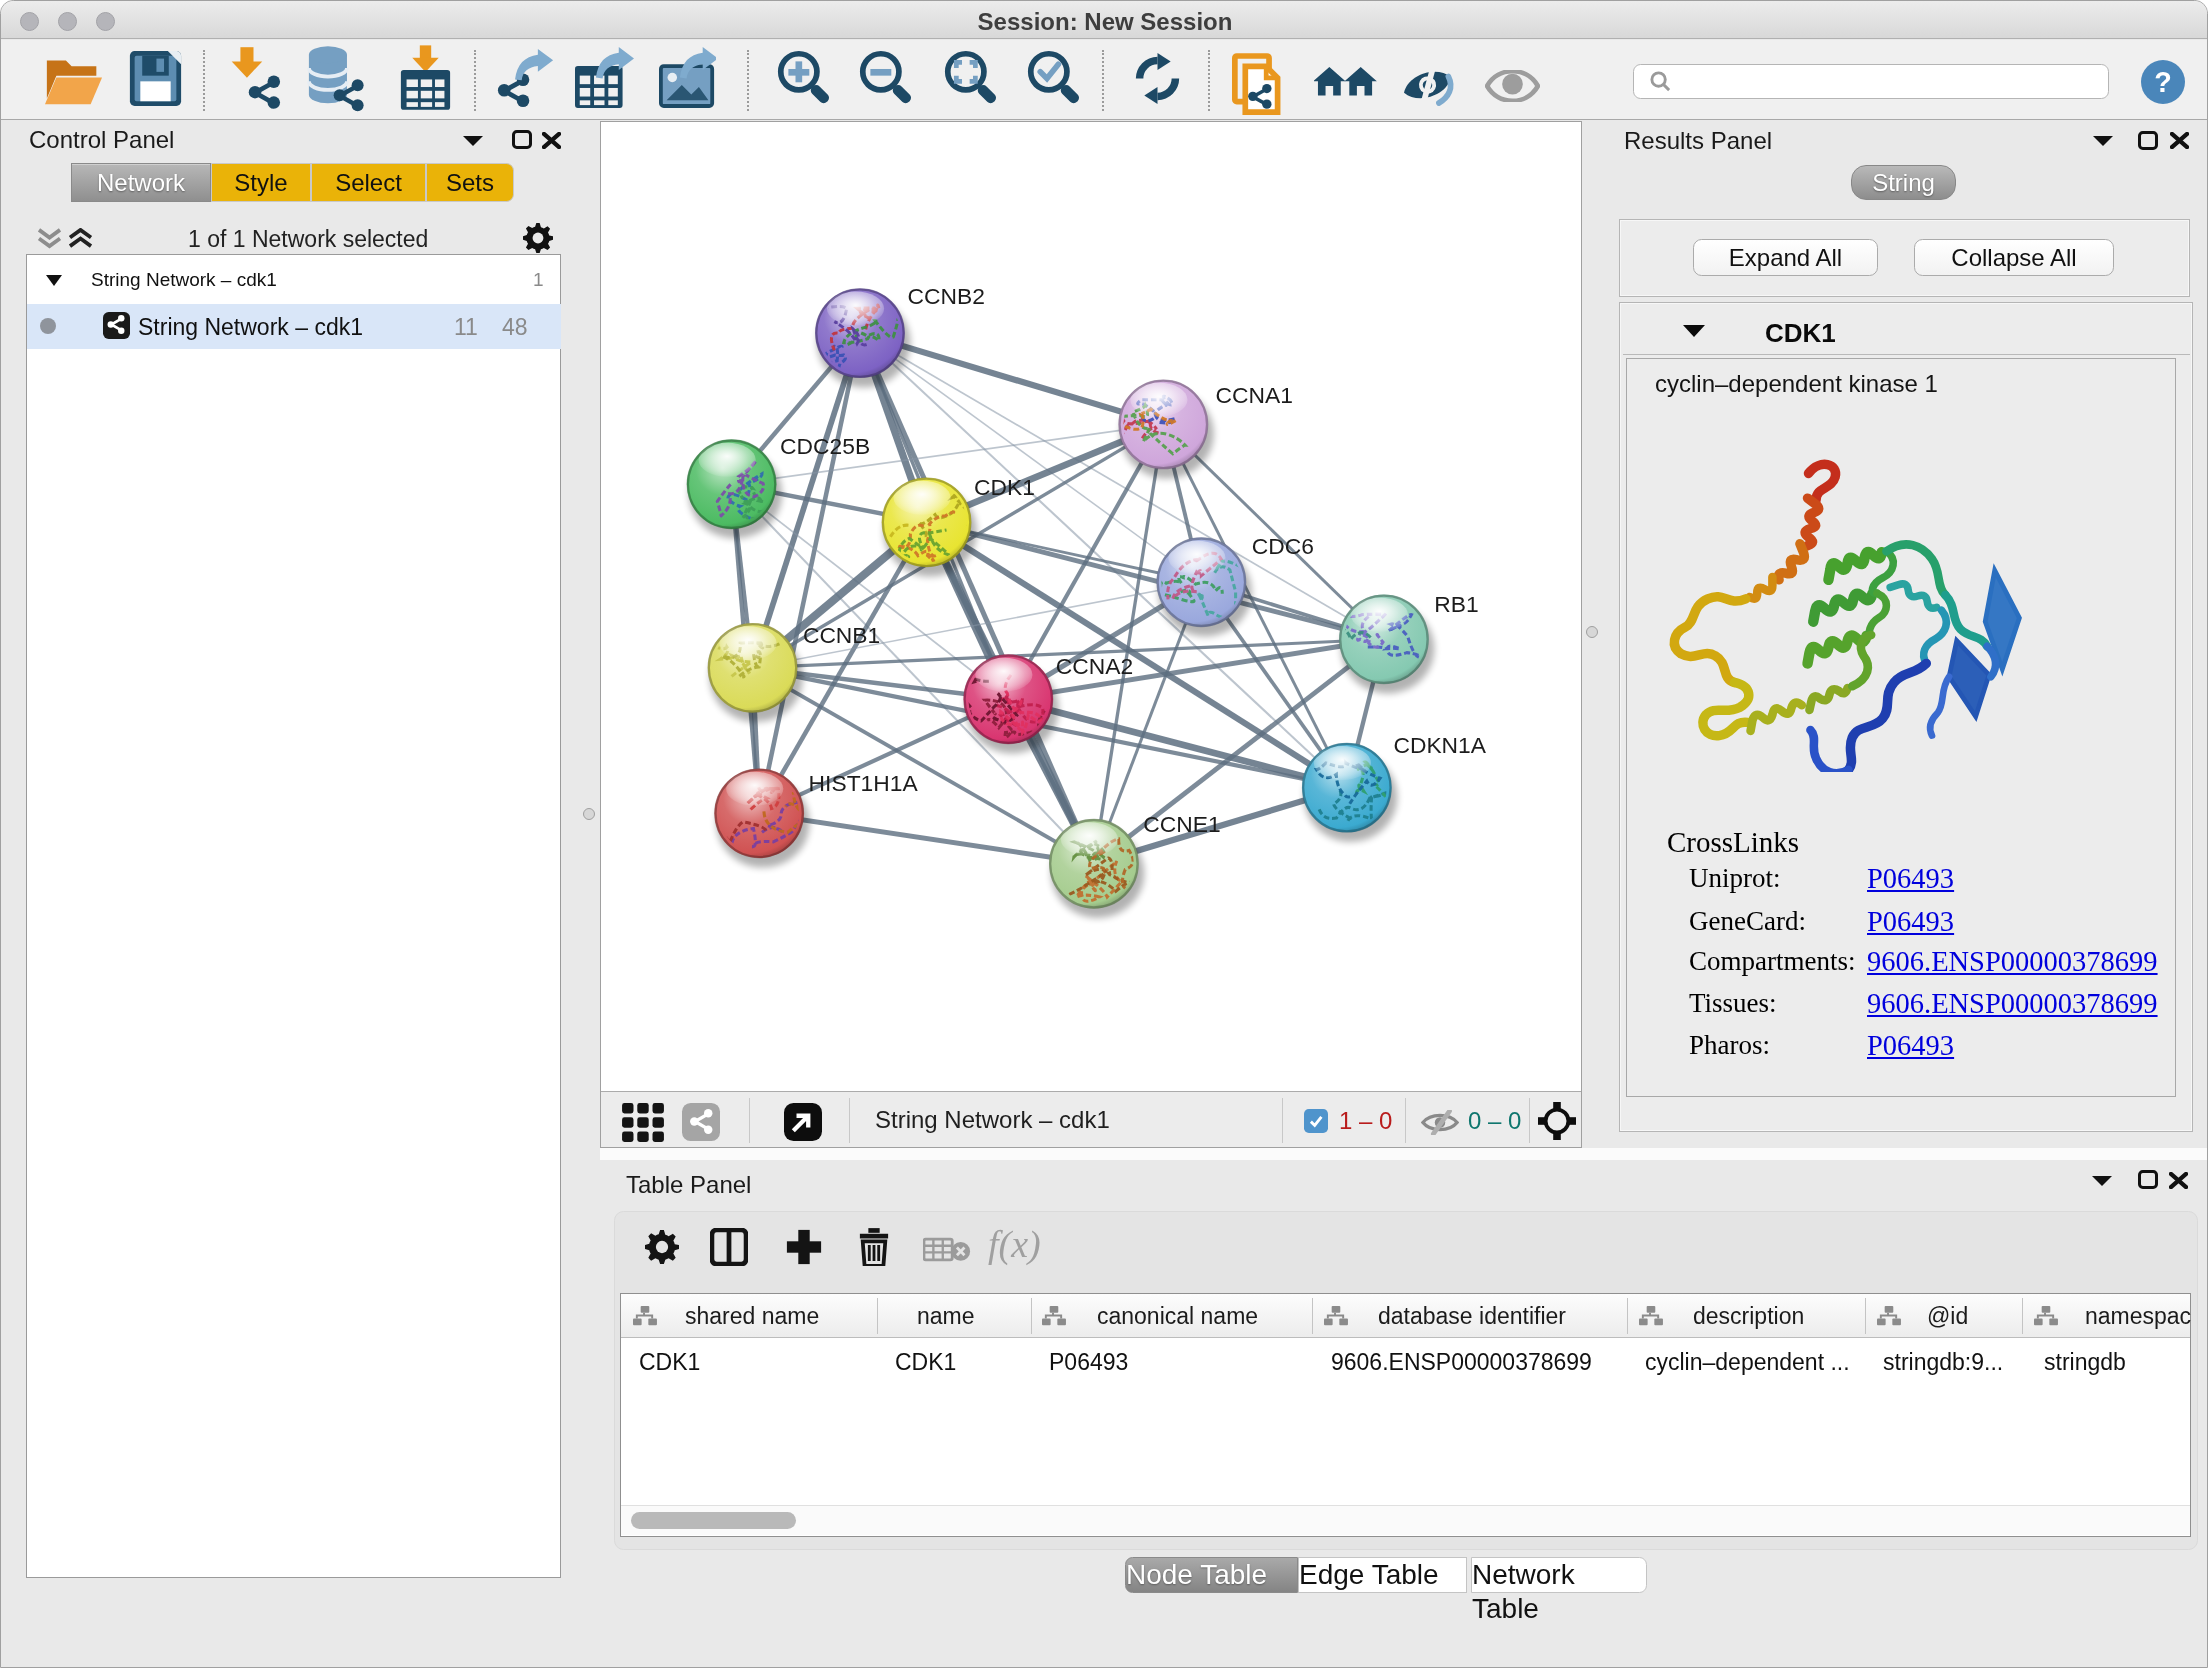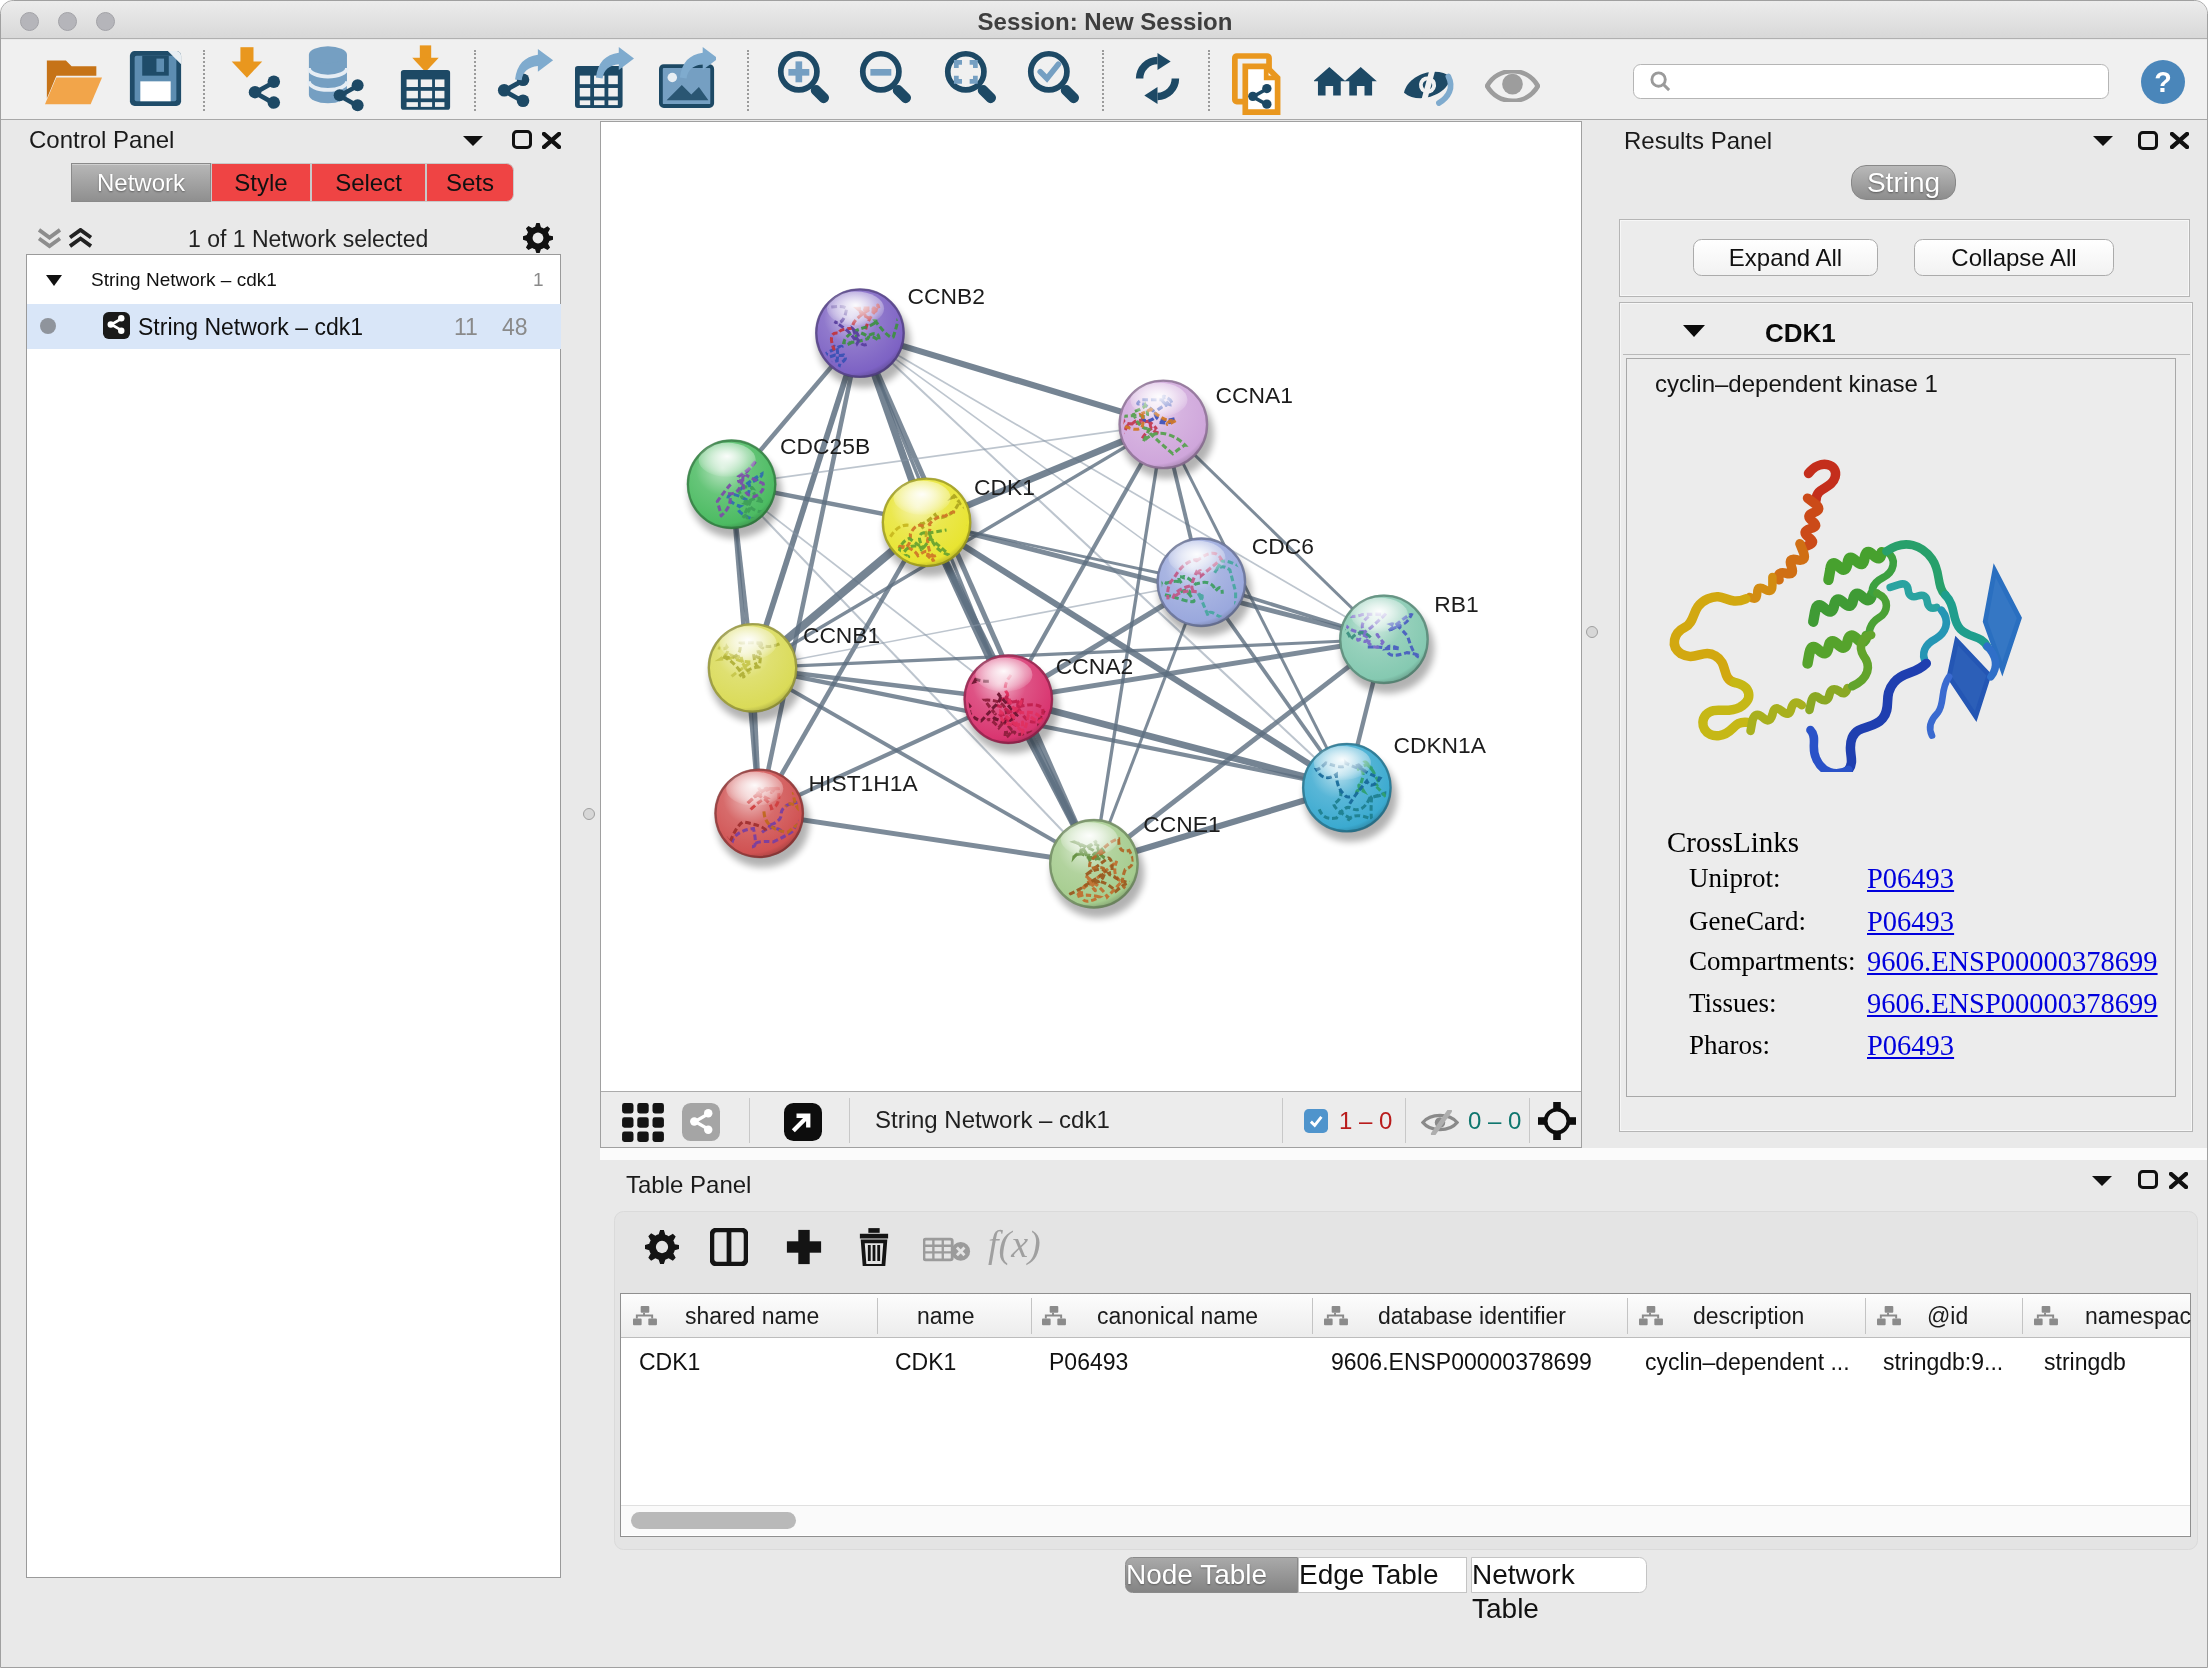--- a/index.html
+++ b/index.html
@@ -13,21 +13,21 @@
 .title{position:absolute;top:6.7px;left:0;width:2208px;text-align:center;
  font-size:24px;font-weight:700;color:#3e3e3e;}
 .toolbar{position:absolute;left:0;top:39px;width:2208px;height:80px;background:#f0f0f0;
  border-bottom:1px solid #a8a8a8;}
 .tsep{position:absolute;top:9.5px;height:61px;width:0;border-left:2.9px dotted #9b9b9b;}
 .searchbox{position:absolute;left:1632px;top:24px;width:476px;height:35px;background:#fff;
  border:1px solid #b5b5b5;border-radius:7.6px;}
 .panel-title{font-size:24px;color:#1a1a1a;}
 .mwb-sq{width:20px;height:19px;border:3.3px solid #111;border-radius:4.8px;background:transparent;}
 
-.cp-tab{position:absolute;top:162px;height:39px;border:1px solid #c9c9c9;background:#ef4444;
+.cp-tab{position:absolute;top:162px;height:39px;border:1px solid #c9c9c9;background:#eab308;
  font-size:24px;color:#111;text-align:center;line-height:37px;}
 .cp-tab.sel{background:linear-gradient(#b7b7b7,#8f8f8f);color:#fff;border-color:#8a8a8a;
  border-radius:0;box-shadow:inset 0 1px 0 rgba(255,255,255,.35);text-shadow:0 1px 1.9px rgba(0,0,0,.4);}
 .treebox{position:absolute;left:24px;top:253px;width:535px;height:1324px;background:#fff;
  border:1px solid #9a9a9a;}
 
 .rbox{position:absolute;border:1px solid #b5b5b5;box-shadow:inset 0 0 0 1px #f7f7f7;background:#ececec;}
 .rbtn{position:absolute;height:37px;background:linear-gradient(#ffffff,#f2f2f2);border:1px solid #ababab;
  border-radius:8.6px;font-size:24px;color:#111;text-align:center;}
 .serif{font-family:'Liberation Serif',serif;}
@@ -609,21 +609,21 @@
     </div>
     <div class="abs" style="left:1585px;top:625px;width:12.4px;height:12.4px;border-radius:50%;background:#d7d7d7;border:1px solid #9f9f9f"></div>
     <div class="abs" style="left:1397px;top:1149px;width:12.4px;height:12.4px;border-radius:50%;background:#d7d7d7;border:1px solid #9f9f9f"></div>
     <div class="abs" style="left:1599px;top:120px;width:602px;height:1027px;background:#e9e9e9">
       <div class="abs panel-title" style="left:24px;top:5.7px">Results Panel</div>
       <div class="abs" style="left:493px;top:15px;width:0;height:0;border-left:10px solid transparent;border-right:10px solid transparent;border-top:10.5px solid #111"></div>
       <div class="abs mwb-sq" style="left:538px;top:9.5px"></div>
       <svg class="abs" style="left:570px;top:11.4px;" width="19" height="17" viewBox="0 0 20 18">
         <path d="M2 2 L18 16 M18 2 L2 16" stroke="#111" stroke-width="4.5" stroke-linecap="round"></path>
       </svg>
-      <div class="abs" style="left:251px;top:44px;width:105px;height:35px;background:linear-gradient(#b9b9b9,#8d8d8d);border:1px solid #888;border-radius:15px;color:#fff;font-size:28px;text-align:center;line-height:33px;text-shadow:0 1px 1.9px rgba(0,0,0,.4)">String</div>
+      <div class="abs" style="left:251px;top:44px;width:105px;height:35px;background:linear-gradient(#b9b9b9,#8d8d8d);border:1px solid #888;border-radius:15px;color:#fff;font-size:24px;text-align:center;line-height:33px;text-shadow:0 1px 1.9px rgba(0,0,0,.4)">String</div>
       <div class="rbox" style="left:19px;top:98px;width:571px;height:78px"></div>
       <div class="rbtn" style="left:93px;top:118px;width:185px;line-height:35px">Expand All</div>
       <div class="rbtn" style="left:314px;top:118px;width:200px;line-height:35px">Collapse All</div>
       <div class="rbox" style="left:19px;top:181px;width:574px;height:830px"></div>
       <div class="abs" style="left:23px;top:185px;width:567px;height:49px;border-bottom:1px solid #b9b9b9"></div>
       <div class="abs" style="left:83px;top:204px;width:0;height:0;border-left:11.4px solid transparent;border-right:11.4px solid transparent;border-top:12.4px solid #0a0a0a"></div>
       <div class="abs" style="left:165px;top:197px;font-size:26px;font-weight:bold;color:#0a0a0a">CDK1</div>
       <div class="abs" style="left:26px;top:237px;width:550px;height:739px;background:#ececec;border:1px solid #a8a8a8"></div>
       <div class="abs" style="left:55px;top:249px;font-size:24px;color:#141414">cyclin–dependent kinase 1</div>
       <svg class="abs" style="left:66px;top:337px;" width="361" height="314" viewBox="0 0 380 330">

